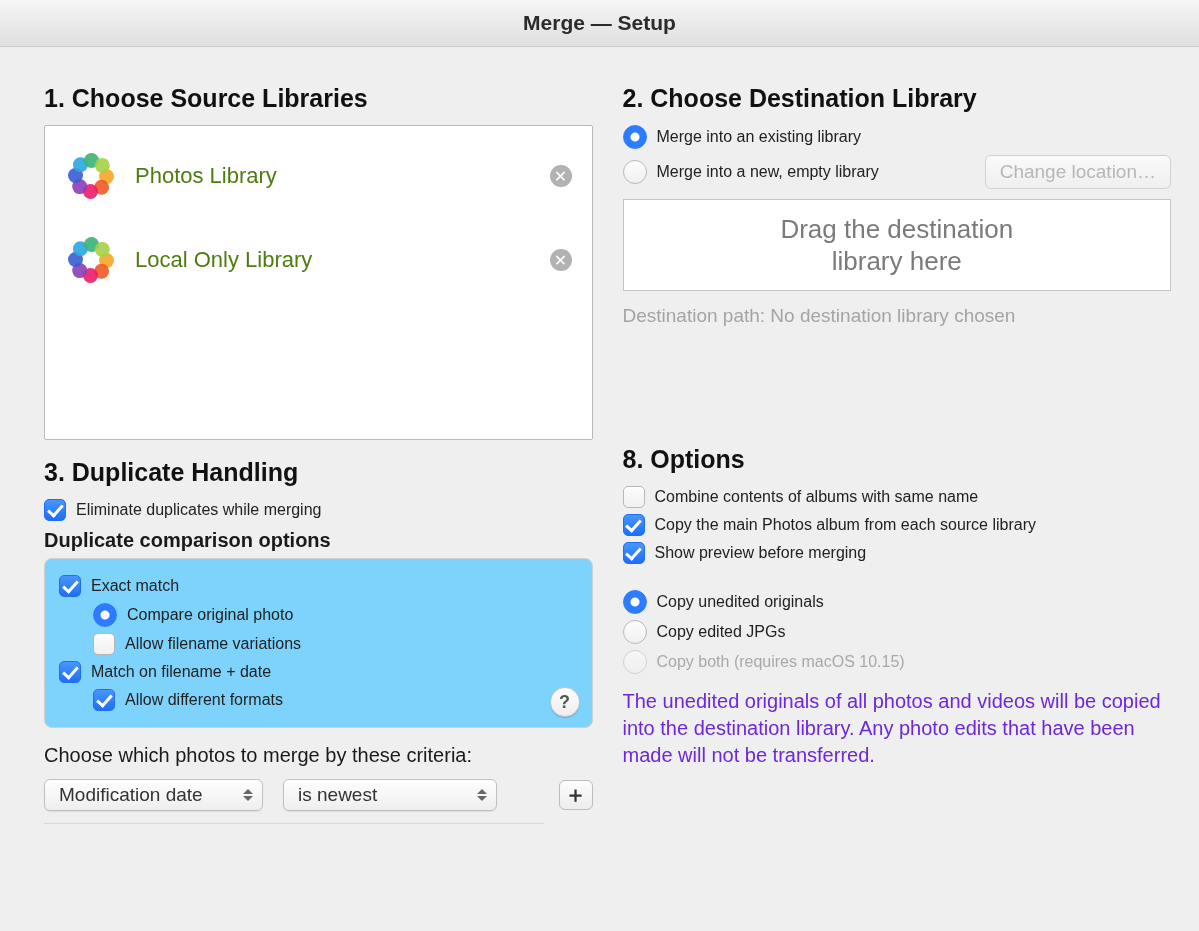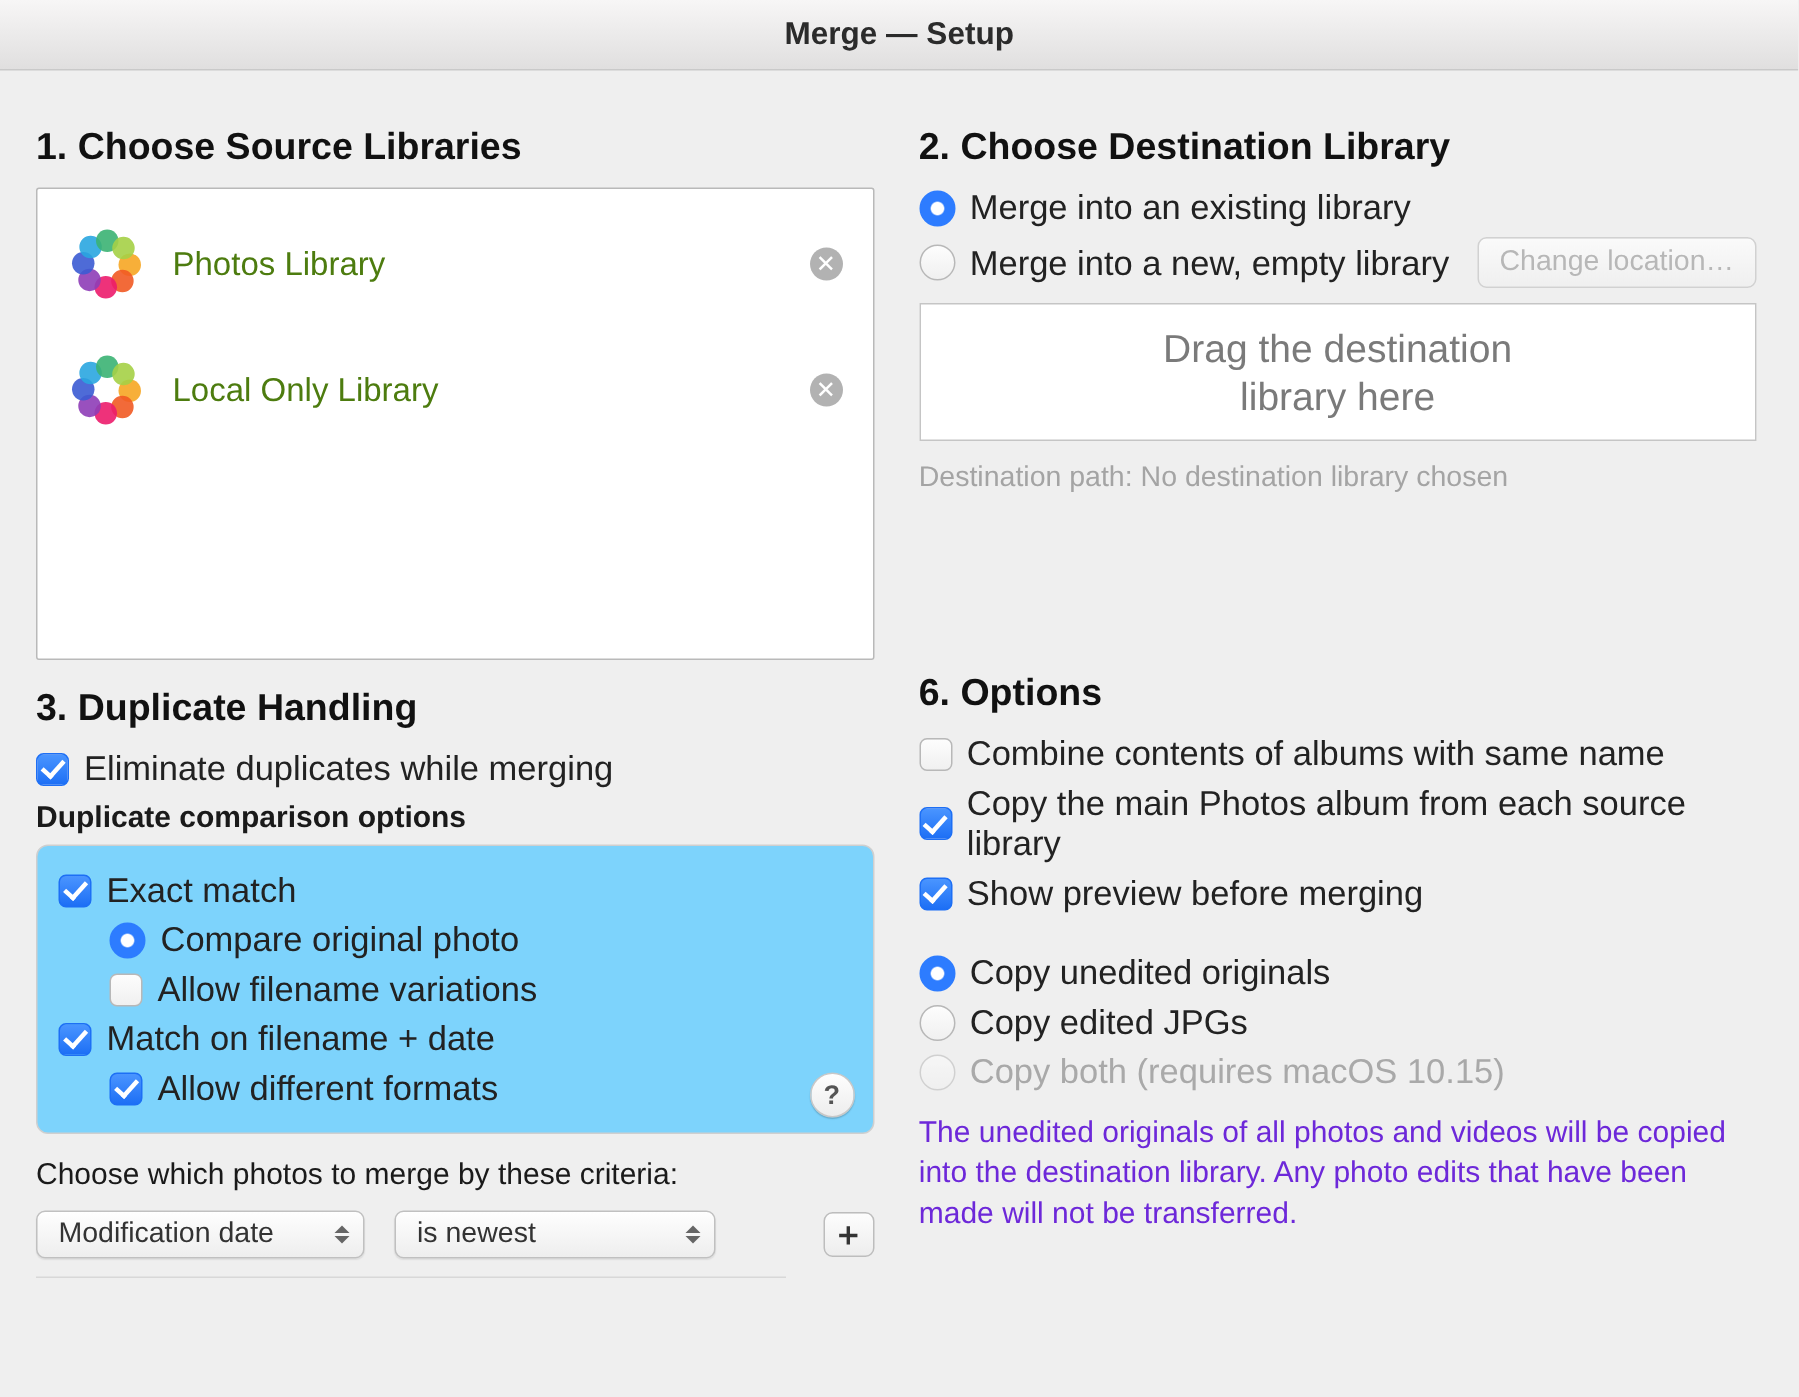--- a/index.html
+++ b/index.html
@@ -28,21 +28,21 @@
     font-size: 21px;
     color: #2b2b2b;
   }
   .content {
     position: absolute;
     top: 58px;
     left: 0;
     right: 0;
     bottom: 0;
     display: flex;
-    padding: 18px 28px 0 24px;
+    padding: 18px 28px 0 44px;
     gap: 30px;
     box-sizing: border-box;
   }
   .col {
     flex: 1 1 0;
     min-width: 0;
   }
   h2 {
     font-size: 25px;
     font-weight: 700;
@@ -108,21 +108,21 @@
     color: #fff;
     font-size: 16px;
     cursor: pointer;
   }
   
   .row {
     display: flex;
     align-items: center;
     gap: 10px;
     margin: 6px 0;
-    font-size: 23px;
+    font-size: 16px;
     color: #222;
   }
   .row.muted { color: #a9a9a9; }
   .row.indent-1 { padding-left: 34px; }
   .cb, .rb {
     flex: 0 0 auto;
     width: 22px;
     height: 22px;
     box-sizing: border-box;
     display: flex;
@@ -411,21 +411,21 @@
 
       <div class="drop-box">
         <span style="white-space:pre-line">Drag the destination
 library here</span>
       </div>
 
       <div class="dest-path">Destination path: No destination library chosen</div>
 
       <div class="spacer-lg"></div>
 
-      <h2>6. Options</h2>
+      <h2>8. Options</h2>
 
       <div class="row">
         <span class="cb"></span>
         <span>Combine contents of albums with same name</span>
       </div>
       <div class="row">
         <span class="cb checked"></span>
         <span>Copy the main Photos album from each source library</span>
       </div>
       <div class="row">

